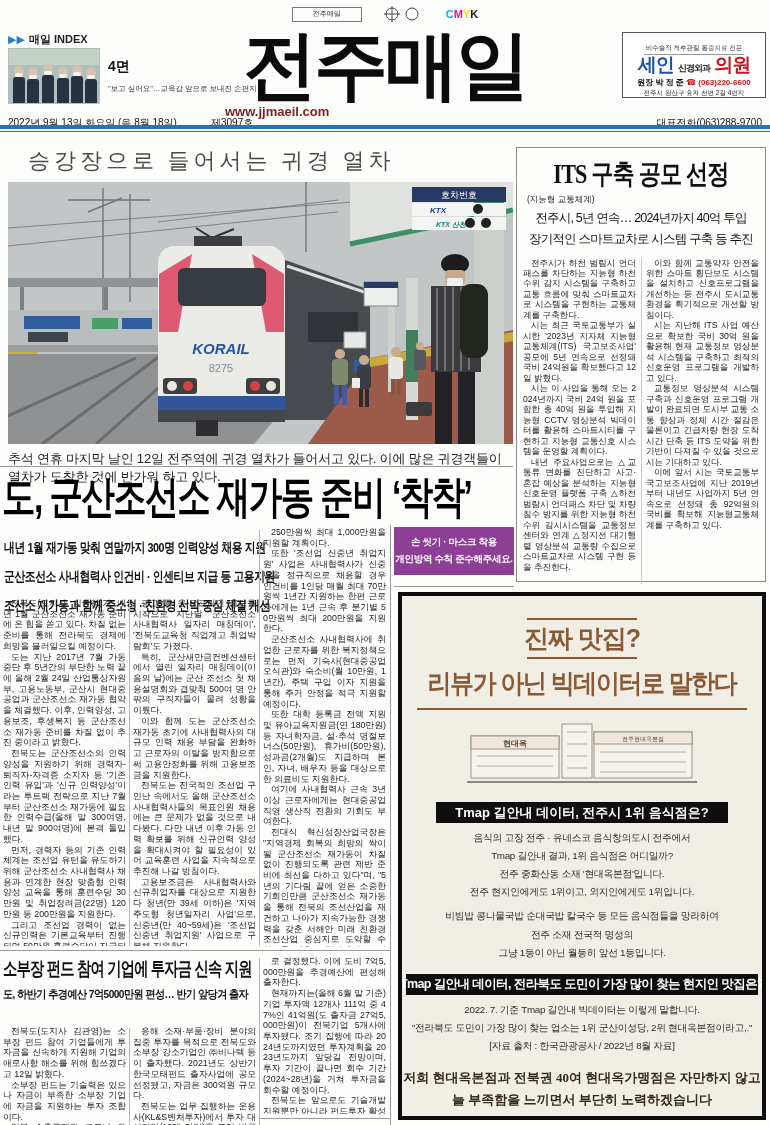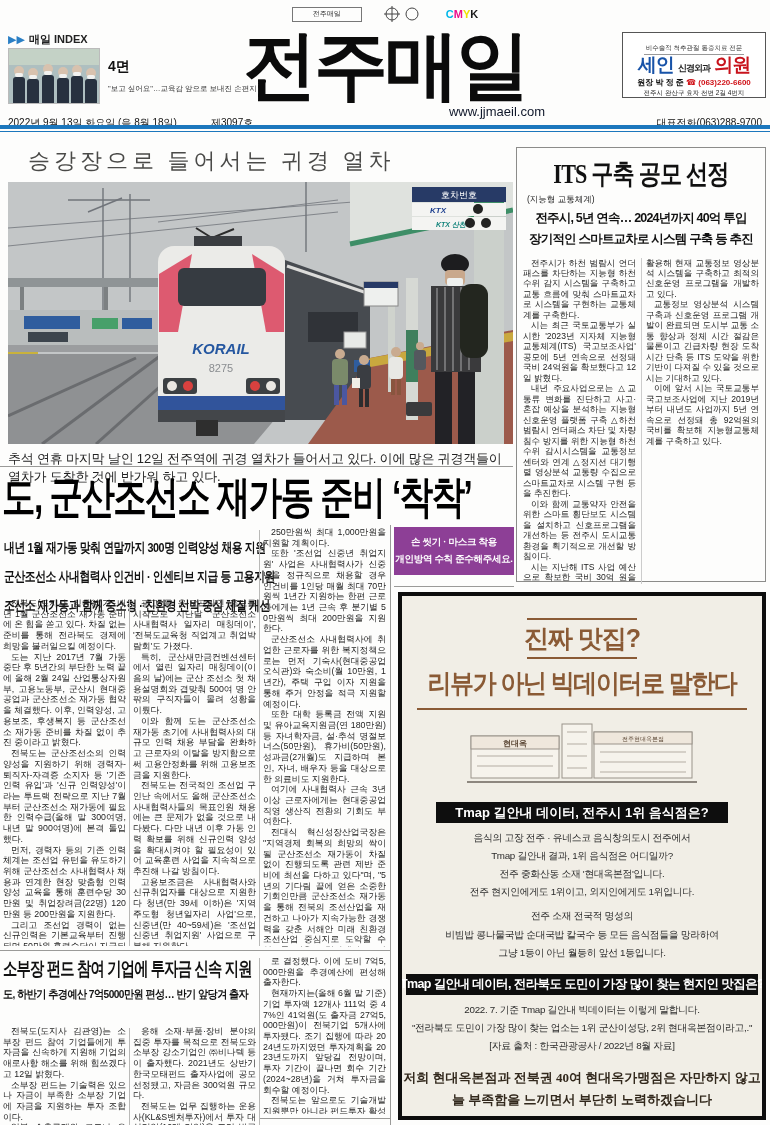--- a/index.html
+++ b/index.html
@@ -18,21 +18,21 @@
   .cmyk span:nth-child(3){color:#f0e000}.cmyk span:nth-child(4){color:#1a1a1a}
 
   
   .index-label{top:32px;left:8px;font-size:11px;font-weight:bold;color:#222}
   .index-label .arrows{color:#2a7fc5;margin-right:4px}
   .index-thumb{top:48px;left:8px;width:92px;height:56px;overflow:hidden;border:1px solid #bbb}
   .index-page{top:58px;left:108px;font-size:14px;font-weight:bold}
   .index-caption{top:84px;left:108px;font-size:7.5px;color:#333;width:150px;line-height:1.3}
   .masthead{top:26px;left:225px;width:320px;text-align:center;font-size:74px;font-weight:900;
             letter-spacing:-3px;line-height:1.05;color:#0b0b0b;transform:scaleY(1.02);transform-origin:top}
-  .website{top:104px;left:225px;width:320px;text-align:right;font-size:13px;font-weight:normal;color:#0f172a}
+  .website{top:104px;left:225px;width:320px;text-align:left;font-size:13px;font-weight:bold;color:#7f1d1d}
   .clinic-ad{top:32px;left:622px;width:144px;height:66px;border:1px solid #555;background:#fff;
              text-align:center;padding-top:3px}
   .clinic-tag{font-size:6.5px;color:#333;border-bottom:1px solid #999;display:inline-block;padding:0 2px 1px}
   .clinic-name{font-size:19px;font-weight:900;line-height:1.1;letter-spacing:-1px}
   .clinic-name .b{color:#1853a8}.clinic-name .m{font-size:9px;font-weight:bold;color:#222}.clinic-name .r{color:#c8131c}
   .clinic-dir{font-size:8px;font-weight:bold;margin-top:1px}
   .clinic-dir .ph{color:#d01218}
   .clinic-addr{font-size:6.5px;color:#222;margin-top:1px}
   .date-row{top:116px;left:8px;width:754px;display:flex;font-size:10px;font-weight:normal;color:#111}
   .date-row .issue{margin-left:34px}
@@ -44,21 +44,21 @@
   .photo-title{top:146px;left:28px;font-size:22px;letter-spacing:4px;color:#4a4a48;
                font-family:"Liberation Serif","DejaVu Serif",serif;font-weight:500}
   .photo-wrap{top:182px;left:8px;width:505px;height:262px;background:#c3c6c7;overflow:hidden}
   .photo-caption{top:450px;left:8px;width:505px;font-size:13px;color:#222;letter-spacing:-0.2px}
 
   
   .its-box{top:147px;left:516px;width:250px;height:435px;border:1px solid #8c8c8a;background:#fdfdfc;padding:8px 6px 0}
   .its-title{font-family:"Liberation Serif","DejaVu Serif",serif;font-size:27px;font-weight:900;text-align:center;
              white-space:nowrap;transform:scaleX(.82);transform-origin:center top;letter-spacing:-1px}
   .its-note{font-size:8.5px;color:#222;margin:2px 0 0 4px}
-  .its-subs{text-align:center;font-size:12.5px;font-weight:bold;line-height:1.7;margin-top:2px;letter-spacing:-0.8px;white-space:nowrap}
+  .its-subs{text-align:center;font-size:12.5px;font-weight:normal;line-height:1.7;margin-top:2px;letter-spacing:-0.8px;white-space:nowrap}
   .its-body{margin-top:7px;height:326px;overflow:hidden;column-count:2;column-gap:10px;column-rule:1px solid #ccc;
             column-fill:auto;font-size:8.6px;line-height:1.22;color:#1c1c1c;text-align:justify;word-break:break-all}
   .its-body p{text-indent:8px;margin:0}
 
   
   .main-headline{top:468px;left:2px;font-size:44px;font-weight:900;white-space:nowrap;letter-spacing:-2px;
                  transform:scaleX(.76);transform-origin:left top;color:#000}
   .subheads{top:533px;left:4px;transform:scaleX(.8);transform-origin:left top}
   .subheads p{font-size:13.5px;font-weight:bold;line-height:2.15;white-space:nowrap;letter-spacing:-0.5px}
   .bodycol{position:absolute;font-size:8.8px;line-height:1.22;color:#1c1c1c;text-align:justify;
@@ -298,20 +298,21 @@
   <div class="its-title">ITS 구축 공모 선정</div>
   <div class="its-note">(지능형 교통체계)</div>
   <div class="its-subs">
     <div>전주시, 5년 연속… 2024년까지 40억 투입</div>
     <div>장기적인 스마트교차로 시스템 구축 등 추진</div>
   </div>
   <div class="its-body">
     <div>
         <p>전주시가 하천 범람시 언더패스를 차단하는 지능형 하천수위 감지 시스템을 구축하고 교통 흐름에 맞춰 스마트교차로 시스템을 구현하는 교통체계를 구축한다.</p>
         <p>시는 최근 국토교통부가 실시한 '2023년 지자체 지능형교통체계(ITS) 국고보조사업' 공모에 5년 연속으로 선정돼 국비 24억원을 확보했다고 12일 밝혔다.</p>
+        <p>시는 이 사업을 통해 오는 2024년까지 국비 24억 원을 포함한 총 40억 원을 투입해 지능형 CCTV 영상분석 빅데이터를 활용해 스마트시티를 구현하고 지능형 교통신호 시스템을 운영할 계획이다.</p>
         <p>내년 주요사업으로는 △교통류 변화를 진단하고 사고·혼잡 예상을 분석하는 지능형 신호운영 플랫폼 구축 △하천 범람시 언더패스 차단 및 차량침수 방지를 위한 지능형 하천수위 감시시스템을 교통정보센터와 연계 △정지선 대기행렬 영상분석 교통량 수집으로 스마트교차로 시스템 구현 등을 추진한다.</p>
         <p>이와 함께 교통약자 안전을 위한 스마트 횡단보도 시스템을 설치하고 신호프로그램을 개선하는 등 전주시 도시교통환경을 획기적으로 개선할 방침이다.</p>
         <p>시는 지난해 ITS 사업 예산으로 확보한 국비 30억 원을 활용해 현재 교통정보 영상분석 시스템을 구축하고 최적의 신호운영 프로그램을 개발하고 있다.</p>
         <p>교통정보 영상분석 시스템 구축과 신호운영 프로그램 개발이 완료되면 도시부 교통 소통 향상과 정체 시간 절감은 물론이고 긴급차량 현장 도착시간 단축 등 ITS 도약을 위한 기반이 다져질 수 있을 것으로 시는 기대하고 있다.</p>
         <p>이에 앞서 시는 국토교통부 국고보조사업에 지난 2019년부터 내년도 사업까지 5년 연속으로 선정돼 총 92억원의 국비를 확보해 지능형교통체계를 구축하고 있다.</p>
       </div>
 
   </div>
 </div>
 
@@ -381,22 +382,22 @@
     <path d="M0 62 H230" stroke="#6b655c" stroke-width="1.5"></path>
   </svg>
   <div class="ad-band band1">Tmap 길안내 데이터, 전주시 1위 음식점은?</div>
   <div class="ad-lines">
       <p>음식의 고장 전주 · 유네스코 음식창의도시 전주에서</p>
       <p>Tmap 길안내 결과, 1위 음식점은 어디일까?</p>
       <p>전주 중화산동 소재 '현대옥본점'입니다.</p>
       <p>전주 현지인에게도 1위이고, 외지인에게도 1위입니다.</p>
     </div>
   <div class="ad-lines">
+      <p>비빔밥 콩나물국밥 순대국밥 칼국수 등 모든 음식점들을 망라하여</p>
       <p>전주 소재 전국적 명성의</p>
-      <p>비빔밥 콩나물국밥 순대국밥 칼국수 등 모든 음식점들을 망라하여</p>
       <p>그냥 1등이 아닌 월등히 앞선 1등입니다.</p>
     </div>
   <div class="ad-band band2">Tmap 길안내 데이터, 전라북도 도민이 가장 많이 찾는 현지인 맛집은?</div>
   <div class="ad-lines">
       <p>2022. 7. 기준 Tmap 길안내 빅데이터는 이렇게 말합니다.</p>
       <p>"전라북도 도민이 가장 많이 찾는 업소는 1위 군산이성당, 2위 현대옥본점이라고,."</p>
       <p>[자료 출처 : 한국관광공사 / 2022년 8월 자료]</p>
     </div>
   <div class="ad-closing">
       <p>저희 현대옥본점과 전북권 40여 현대옥가맹점은 자만하지 않고</p>

